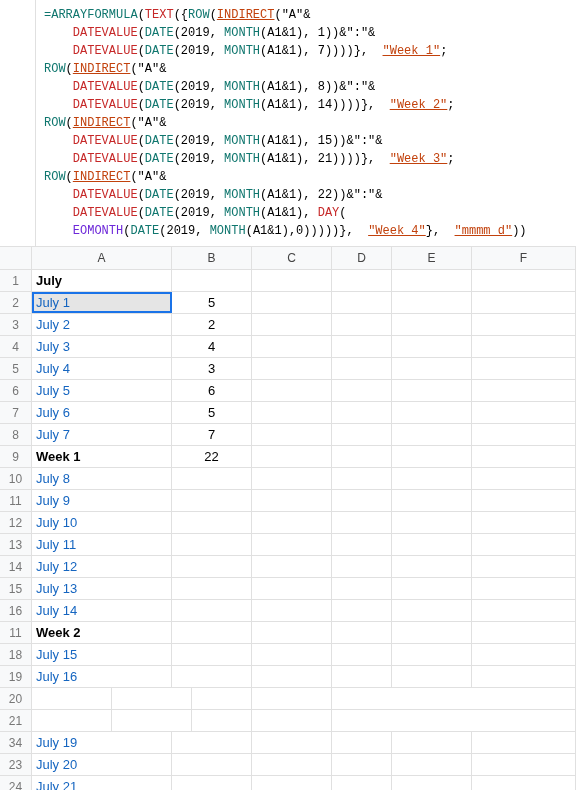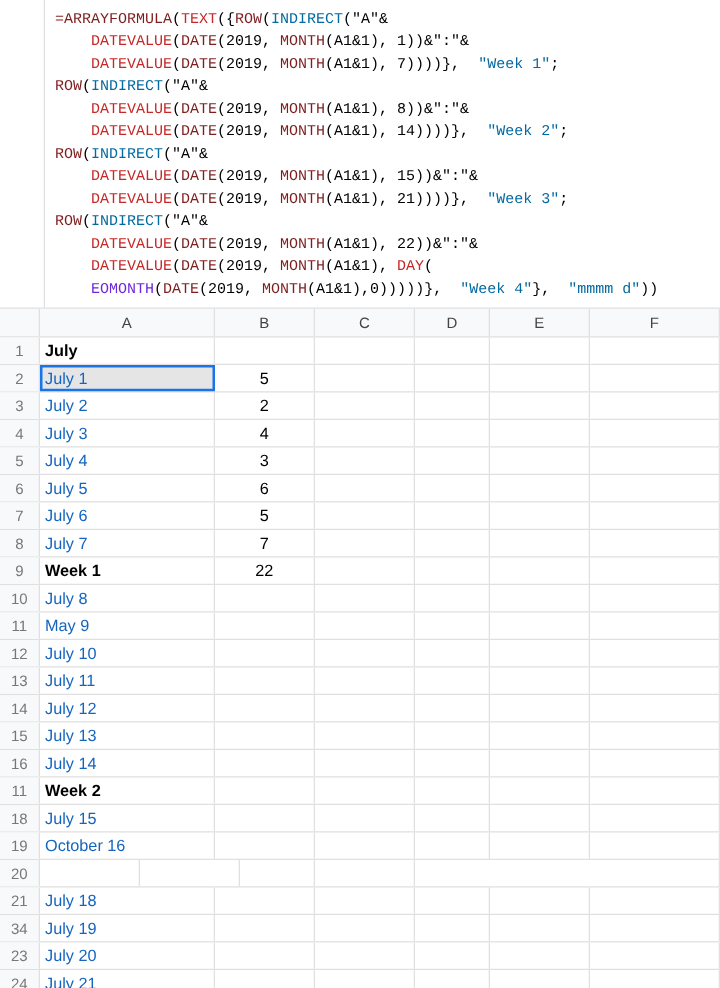--- a/index.html
+++ b/index.html
@@ -34,22 +34,22 @@
     }
     .formula-content {
       flex: 1;
       padding: 6px 8px;
       font-size: 12px;
       font-family: 'Courier New', monospace;
       line-height: 1.5;
       color: #000;
       overflow: hidden;
     }
-    .formula-content .kw-blue { color: #7f1d1d; }
-    .formula-content .kw-green { color: #0369a1; }
+    .formula-content .kw-blue { color: #0f766e; }
+    .formula-content .kw-green { color: #c2410c; text-decoration: underline; }
     .formula-content .kw-red { color: #C62828; }
     .formula-content .kw-orange { color: #6d28d9; }
 
     
     .grid-container {
       overflow: hidden;
     }
 
     
     .col-headers {
@@ -253,21 +253,21 @@
     <div class="row-num">10</div>
     <div class="cell cell-a cell-blue">July 8</div>
     <div class="cell cell-b"></div>
     <div class="cell cell-c"></div>
     <div class="cell cell-d"></div>
     <div class="cell cell-e"></div>
     <div class="cell cell-f"></div>
   </div>
       <div class="grid-row">
     <div class="row-num">11</div>
-    <div class="cell cell-a cell-blue">May 9</div>
+    <div class="cell cell-a cell-blue">July 9</div>
     <div class="cell cell-b"></div>
     <div class="cell cell-c"></div>
     <div class="cell cell-d"></div>
     <div class="cell cell-e"></div>
     <div class="cell cell-f"></div>
   </div>
       <div class="grid-row">
     <div class="row-num">12</div>
     <div class="cell cell-a cell-blue">July 10</div>
     <div class="cell cell-b"></div>
@@ -325,38 +325,37 @@
     <div class="row-num">18</div>
     <div class="cell cell-a cell-blue">July 15</div>
     <div class="cell cell-b"></div>
     <div class="cell cell-c"></div>
     <div class="cell cell-d"></div>
     <div class="cell cell-e"></div>
     <div class="cell cell-f"></div>
   </div>
       <div class="grid-row">
     <div class="row-num">19</div>
-    <div class="cell cell-a cell-blue">October 16</div>
+    <div class="cell cell-a cell-blue">July 16</div>
     <div class="cell cell-b"></div>
     <div class="cell cell-c"></div>
     <div class="cell cell-d"></div>
     <div class="cell cell-e"></div>
     <div class="cell cell-f"></div>
   </div>
       <div class="grid-row">
     <div class="row-num">20</div>
     <div class="cell cell-b"></div>
     <div class="cell cell-c"></div>
     <div class="cell cell-d"></div>
     <div class="cell cell-e"></div>
     <div class="cell cell-f"></div>
   </div>
       <div class="grid-row">
     <div class="row-num">21</div>
-    <div class="cell cell-a cell-blue">July 18</div>
     <div class="cell cell-b"></div>
     <div class="cell cell-c"></div>
     <div class="cell cell-d"></div>
     <div class="cell cell-e"></div>
     <div class="cell cell-f"></div>
   </div>
       <div class="grid-row">
     <div class="row-num">34</div>
     <div class="cell cell-a cell-blue">July 19</div>
     <div class="cell cell-b"></div>

